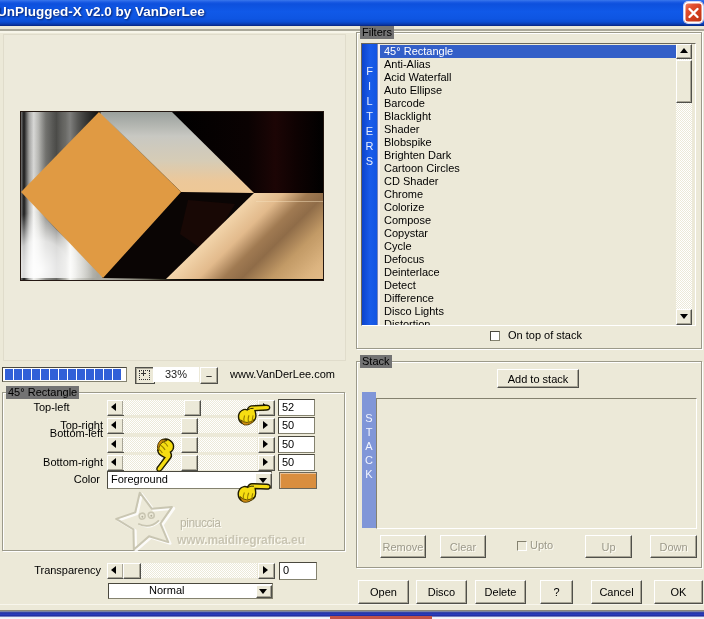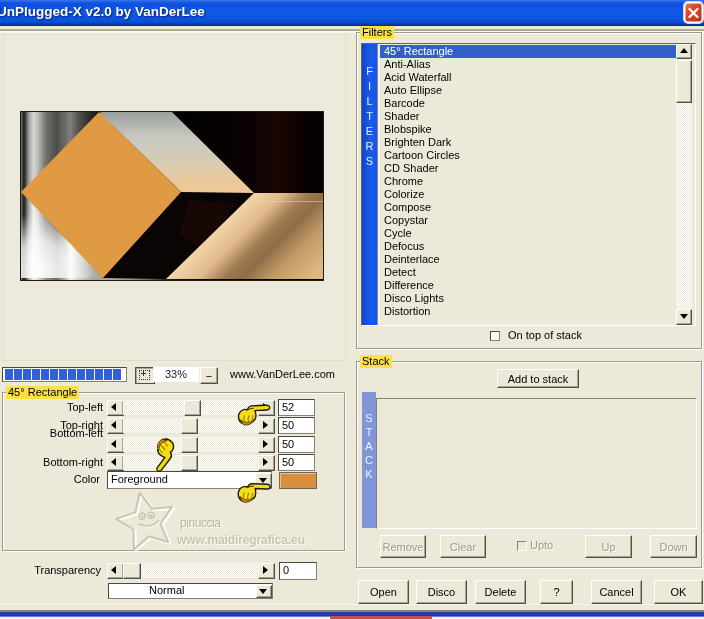--- a/index.html
+++ b/index.html
@@ -9,21 +9,21 @@
 .t11{font-size:11px;color:#000;line-height:15px;white-space:nowrap;}
 .btn{background:#ECE9D8;border-top:1px solid #FFFFFF;border-left:1px solid #FFFFFF;border-right:1px solid #50504a;border-bottom:1px solid #50504a;box-shadow:inset -1px -1px 0 #a8a596;}
 .btnlbl{display:flex;align-items:center;justify-content:center;font-size:11px;color:#000;}
 .sunk{background:#fff;border-top:1px solid #4a483e;border-left:1px solid #4a483e;border-right:1px solid #84826f;border-bottom:1px solid #84826f;}
 .dither{background:conic-gradient(#ffffff 0 25%,#ece9d8 0 50%,#ffffff 0 75%,#ece9d8 0) 0 0/2px 2px #f4f1e3;}
 .tri-l{width:0;height:0;border:4px solid transparent;border-right:5px solid #000;border-left:none;}
 .tri-r{width:0;height:0;border:4px solid transparent;border-left:5px solid #000;border-right:none;}
 .tri-u{width:0;height:0;border:4px solid transparent;border-bottom:5px solid #000;border-top:none;}
 .tri-d{width:0;height:0;border:4px solid transparent;border-top:5px solid #000;border-bottom:none;}
 .grp{border:1px solid #9c9a8a;box-shadow:1px 1px 0 #ffffff, inset 1px 1px 0 #ffffff;}
-.grplbl{position:absolute;font-size:11px;background:#fde047;padding:0 2px;line-height:13px;}
+.grplbl{position:absolute;font-size:11px;background:#737373;padding:0 2px;line-height:13px;}
 .dis{color:#9c998a;text-shadow:1px 1px 0 #fdfcf5;}
 </style>
 </head>
 <body>
 <div id="win">
 
 <div class="abs" style="left:0;top:0;width:704px;height:26px;background:linear-gradient(180deg,#3a77ec 0%,#1b5be4 8%,#0d50dd 15%,#1059e8 45%,#0e55e2 72%,#0b4ed4 84%,#0a3cb0 93%,#062580 100%);"></div>
 <div class="abs" style="left:-3px;top:4px;font-size:13.5px;font-weight:bold;color:#fff;letter-spacing:-0.12px;text-shadow:1px 1px 2px rgba(5,25,90,0.95);letter-spacing:0px;">UnPlugged-X v2.0 by VanDerLee</div>
 
 <div class="abs" style="left:684px;top:2px;width:19px;height:21px;border-radius:4px;background:linear-gradient(135deg,#f59071 0%,#e35030 30%,#d03d1c 60%,#b53214 100%);box-shadow:0 0 0 1.5px #ffffff inset, 0 0 0 1px #cfd8f8;"></div>
@@ -115,21 +115,21 @@
 <div class="abs" style="left:141px;top:373px;width:5px;height:1px;background:#333;"></div>
 <div class="abs" style="left:143px;top:371px;width:1px;height:5px;background:#333;"></div>
 <div class="abs" style="left:153px;top:367px;width:46px;height:15px;background:#fff;"></div>
 <div class="abs t11" style="left:153px;top:367px;width:46px;text-align:center;line-height:15px;color:#222;">33%</div>
 <div class="abs btn btnlbl" style="left:200px;top:367px;width:16px;height:15px;">−</div>
 <div class="abs t11" style="left:230px;top:367px;line-height:15px;">www.VanDerLee.com</div>
 
 <div class="abs grp" style="left:2px;top:392px;width:341px;height:157px;"></div>
 <div class="grplbl" style="left:6px;top:386px;">45° Rectangle</div>
 
-<div class="abs t11" style="left:0;top:400px;width:103px;text-align:right;line-height:15px;">Top-left</div>
+<div class="abs t11" style="left:0;top:400px;width:103px;text-align:center;line-height:15px;">Top-left</div>
 <div class="abs btn" style="left:107px;top:400px;width:15px;height:14px;"></div>
 <div class="abs tri-l" style="left:111px;top:403px;"></div>
 <div class="abs dither" style="left:123px;top:400px;width:134px;height:15px;"></div>
 <div class="abs btn" style="left:184px;top:400px;width:15px;height:14px;"></div>
 <div class="abs btn" style="left:258px;top:400px;width:15px;height:14px;"></div>
 <div class="abs tri-r" style="left:263px;top:403px;"></div>
 <div class="abs sunk" style="left:278px;top:399px;width:35px;height:15px;background:#fff;"></div>
 <div class="abs t11" style="left:282px;top:399px;line-height:16px;">52</div>
 
 <div class="abs t11" style="left:0;top:418px;width:103px;text-align:right;line-height:15px;">Top-right</div>
@@ -234,20 +234,21 @@
 <div class="abs" style="left:377px;top:44px;width:1px;height:281px;background:#7888bc;"></div>
 <div class="abs" style="left:378px;top:44px;width:2px;height:281px;background:#f8f2f0;"></div>
 <div class="abs" style="left:362px;top:64px;width:15px;text-align:center;color:#e8eeff;font-size:11px;line-height:15px;">F<br>I<br>L<br>T<br>E<br>R<br>S</div>
 
 <div class="abs" style="left:380px;top:45px;width:296px;height:280px;overflow:hidden;font-size:11px;">
 <div style="height:13px;line-height:13px;background:#335fc8;color:#fff;padding-left:4px;">45° Rectangle</div>
 <div style="height:13px;line-height:13px;padding-left:4px;">Anti-Alias</div>
 <div style="height:13px;line-height:13px;padding-left:4px;">Acid Waterfall</div>
 <div style="height:13px;line-height:13px;padding-left:4px;">Auto Ellipse</div>
 <div style="height:13px;line-height:13px;padding-left:4px;">Barcode</div>
+<div style="height:13px;line-height:13px;padding-left:4px;">Blacklight</div>
 <div style="height:13px;line-height:13px;padding-left:4px;">Shader</div>
 <div style="height:13px;line-height:13px;padding-left:4px;">Blobspike</div>
 <div style="height:13px;line-height:13px;padding-left:4px;">Brighten Dark</div>
 <div style="height:13px;line-height:13px;padding-left:4px;">Cartoon Circles</div>
 <div style="height:13px;line-height:13px;padding-left:4px;">CD Shader</div>
 <div style="height:13px;line-height:13px;padding-left:4px;">Chrome</div>
 <div style="height:13px;line-height:13px;padding-left:4px;">Colorize</div>
 <div style="height:13px;line-height:13px;padding-left:4px;">Compose</div>
 <div style="height:13px;line-height:13px;padding-left:4px;">Copystar</div>
 <div style="height:13px;line-height:13px;padding-left:4px;">Cycle</div>

